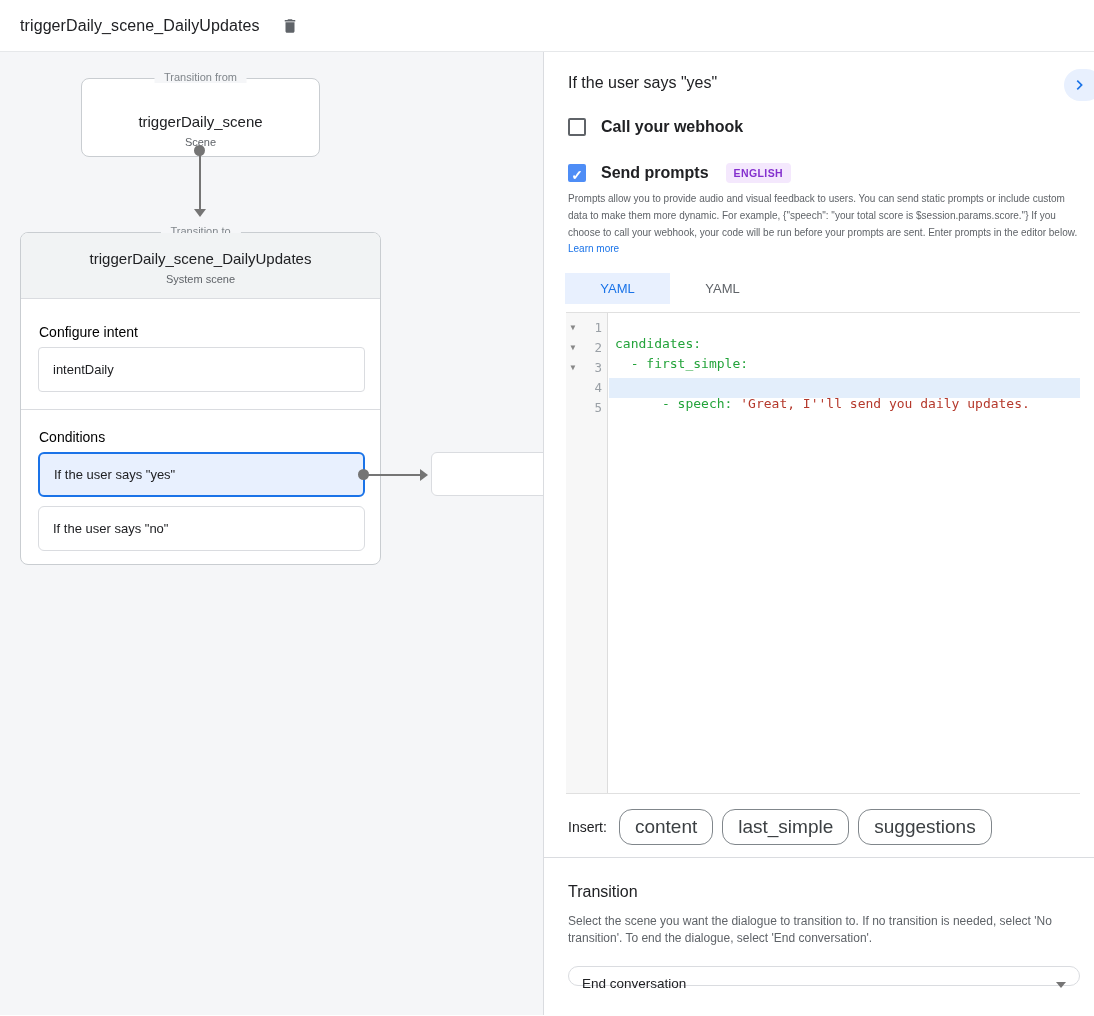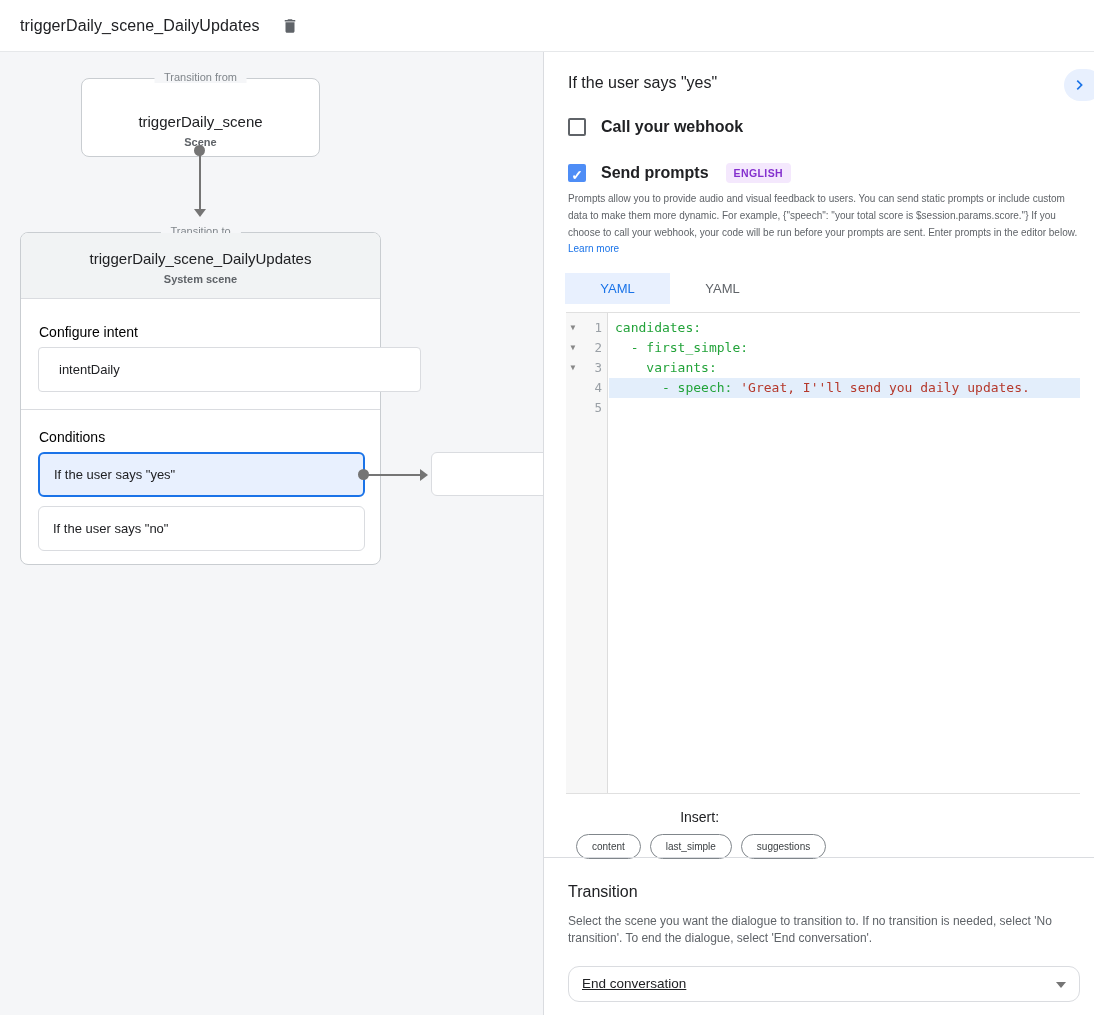--- a/index.html
+++ b/index.html
@@ -23,43 +23,43 @@
   .content { position:relative; display:flex; height:963px; }
   .left-panel { position:relative; width:543px; height:100%; background:#f5f6f8; overflow:hidden; }
   .right-panel { position:relative; flex:1; height:100%; background:#fff; border-left:1px solid #dadce0; }
 
   
   .node-legend { position:absolute; top:-8px; left:50%; transform:translateX(-50%);
                  background:#f5f6f8; padding:0 10px; font-size:11px; color:#80868b; white-space:nowrap; }
   .node-from { position:absolute; left:81px; top:26px; width:239px; height:79px; background:#fff;
                border:1px solid #c9cdd1; border-radius:8px; text-align:center; }
   .node-title { margin-top:34px; font-size:15px; color:#202124; }
-  .node-sub { margin-top:6px; font-size:11px; color:#5f6368;font-weight:bold; }
+  .node-sub { margin-top:6px; font-size:11px; color:#5f6368; }
 
   .conn-dot { position:absolute; width:11px; height:11px; border-radius:50%; background:#757575; }
   .conn-vline { position:absolute; left:199px; top:100px; width:2px; height:57px; background:#757575; }
   .conn-arrow-down { position:absolute; left:194px; top:157px; width:0; height:0;
                      border-left:6px solid transparent; border-right:6px solid transparent; border-top:8px solid #757575; }
   .conn-hline { position:absolute; left:364px; top:422px; width:57px; height:2px; background:#757575; }
   .conn-arrow-right { position:absolute; left:420px; top:417px; width:0; height:0;
                       border-top:6px solid transparent; border-bottom:6px solid transparent; border-left:8px solid #757575; }
   .target-node { position:absolute; left:431px; top:400px; width:130px; height:44px;
                  background:#fff; border:1px solid #dadce0; border-radius:6px; }
 
   .scene-card { position:absolute; left:20px; top:180px; width:361px; height:333px; background:#fff;
                 border:1px solid #c9cdd1; border-radius:8px; }
   .card-header { position:absolute; left:0; top:0; right:0; height:66px; background:#f1f3f4;
                  border-bottom:1px solid #dadce0; border-radius:7px 7px 0 0; text-align:center; }
   .card-title { margin-top:17px; font-size:15px; color:#202124; }
   .section-label { position:absolute; left:18px; font-size:14px; color:#000000; }
   .lbl-intent { top:91px; }
   .lbl-conditions { top:196px; }
-  .intent-box { position:absolute; left:17px; top:114px; width:383px; height:45px; background:#fff;
+  .intent-box { position:absolute; left:17px; top:114px; width:327px; height:45px; background:#fff;
                 border:1px solid #dadce0; border-radius:4px; font-size:13px; color:#202124;
-                line-height:43px; padding-left:20px; }
+                line-height:43px; padding-left:14px; }
   .card-divider { position:absolute; left:0; right:0; top:176px; border-top:1px solid #dadce0; }
   .cond-list { position:absolute; left:17px; top:219px; width:327px; }
   .cond-item { height:45px; background:#fff; border:1px solid #dadce0; border-radius:6px;
                font-size:13px; color:#202124; line-height:43px; padding-left:14px; margin-bottom:9px; cursor:pointer; }
   .cond-item.selected { border:2px solid #1a73e8; background:#e8f0fe; line-height:41px; }
 
   
   .detail-title { position:absolute; left:24px; top:22px; font-size:16px; color:#202124; }
   .chevron-btn { position:absolute; right:-8px; top:17px; width:38px; height:32px; border-radius:16px;
                  background:#e8f0fe; border:none; cursor:pointer; display:flex; align-items:center; }
@@ -88,35 +88,35 @@
   .editor { position:absolute; left:22px; top:260px; width:514px; height:482px;
             border-top:1px solid #e0e0e0; border-bottom:1px solid #e0e0e0; background:#fff;
             font-family:"DejaVu Sans Mono", monospace; font-size:13px; overflow:hidden; }
   .gutter-bg { position:absolute; left:0; top:0; bottom:0; width:42px; background:#f7f7f7;
                border-right:1px solid #ddd; }
   .cm-rows { position:relative; padding-top:5px; }
   .cm-row { position:relative; height:20px; line-height:20px; white-space:pre; }
   .cm-hl { position:absolute; left:43px; right:0; top:0; bottom:0; background:#e3eefb; }
   .cm-fold { position:absolute; left:1px; top:0; width:12px; color:#888; font-size:8px; text-align:center; cursor:pointer; }
   .cm-ln { position:absolute; left:0; top:0; width:36px; text-align:right; color:#9aa0a6; font-size:12.5px; }
-  .cm-code { position:absolute; left:49px; top:0; right:0; overflow:hidden; }
-
-  .insert-row { position:absolute; left:32px; top:757px; display:flex; align-items:center; gap:9px;flex-direction:column; }
+  .cm-code { position:absolute; left:49px; top:16px; right:0; overflow:hidden; }
+
+  .insert-row { position:absolute; left:24px; top:757px; display:flex; align-items:center; gap:9px; }
   .insert-label { font-size:14px; color:#202124; margin-right:3px; }
   .chip { border:1px solid #80868b; border-radius:13px; background:#fff; padding:6px 15px;
-          font-size:10px; color:#3c4043; font-family:inherit; cursor:pointer; }
+          font-size:19px; color:#3c4043; font-family:inherit; cursor:pointer; }
 
   .section-divider { position:absolute; left:0; right:0; top:805px; border-top:1px solid #dadce0; }
 
   .transition-heading { position:absolute; left:24px; top:831px; font-size:16px; color:#202124; }
   .transition-desc { position:absolute; left:24px; top:861px; width:516px; font-size:12px;
                      line-height:16.5px; color:#5f6368; }
-  .select-box { position:absolute; left:24px; top:914px; width:512px; height:36px; background:#fff;
+  .select-box { position:absolute; left:24px; top:914px; width:512px; height:20px; background:#fff;
                 border:1px solid #dadce0; border-radius:11px; font-size:13.5px; color:#202124;
-                line-height:34px; padding-left:13px; cursor:pointer;text-decoration:underline; }
+                line-height:34px; padding-left:13px; cursor:pointer; }
   .select-caret { position:absolute; right:13px; top:15px; width:0; height:0;
                   border-left:5px solid transparent; border-right:5px solid transparent; border-top:6px solid #757575; }
 </style>
 </head>
 <body>
 
 <div class="page">
 
   <header class="topbar">
     <span class="topbar-title">triggerDaily_scene_DailyUpdates</span>

